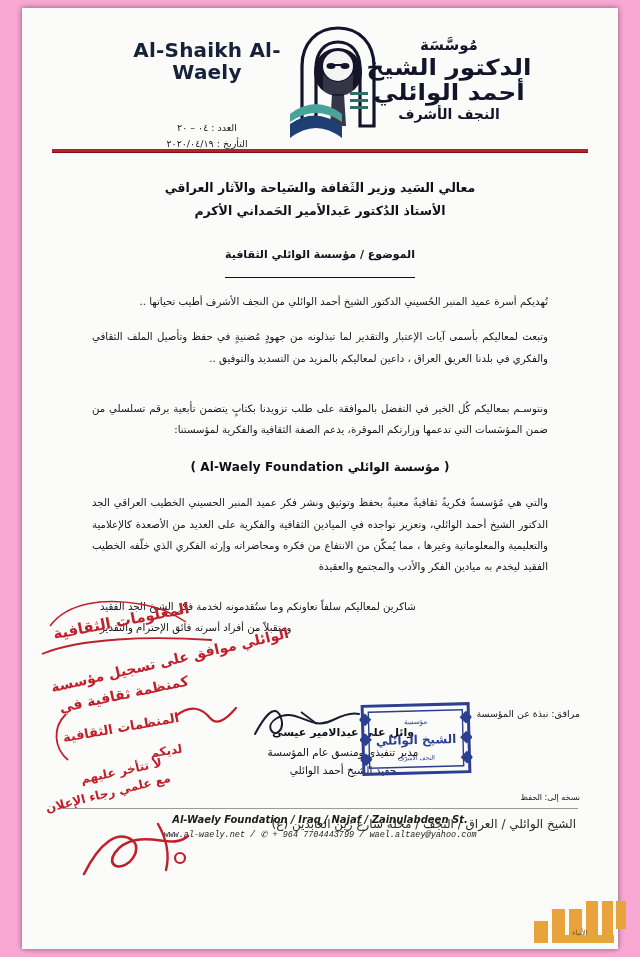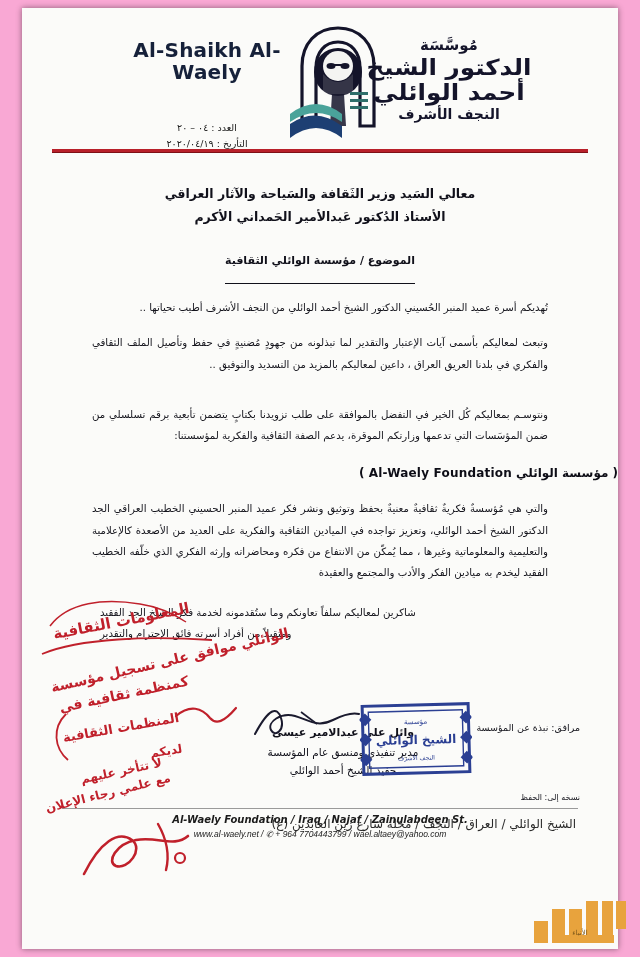--- a/index.html
+++ b/index.html
@@ -38,64 +38,64 @@
   .redrule{position:absolute;left:30px;top:141px;width:536px;height:3px;
     background:#b8202a;}
   .redrule:after{content:"";position:absolute;left:0;top:3px;width:100%;height:1px;
     background:#7e1016;}
   
   .emblem{position:absolute;left:268px;top:14px;width:96px;height:122px;}
   
   .doc{position:absolute;left:0;top:150px;width:100%;direction:rtl;}
   .addr{
     text-align:center;font-size:12.5px;font-weight:bold;color:#10101a;
-    line-height:1.85;margin-top:24px;
+    line-height:1.85;margin-top:18px;
   }
   .subject{
     text-align:center;font-size:11px;font-weight:bold;color:#10101a;
     margin-top:26px;
   }
   .subject span{border-bottom:1px solid #10101a;padding-bottom:16px;}
   .para{
     margin:0 70px 0 70px;font-size:10.2px;color:#14141c;line-height:2.08;
     text-align:justify;text-justify:inter-word;
   }
   .p1{margin-top:30px;}
   .p2{margin-top:14px;}
   .p3{margin-top:29px;}
   .center-name{
-    text-align:right;font-size:12px;font-weight:bold;color:#0d0d16;
+    text-align:center;font-size:12px;font-weight:bold;color:#0d0d16;
     margin-top:20px;letter-spacing:.2px;
   }
   .p4{margin-top:18px;}
   .closing{
     text-align:left;font-size:10.2px;color:#14141c;line-height:2.0;
     margin:20px 78px 0 78px;
   }
   
   .sig{position:absolute;right:180px;top:716px;width:190px;text-align:center;
     direction:rtl;font-size:10.5px;color:#10101a;line-height:1.72;}
   .sig .nm{font-weight:bold;font-size:11px;}
   .attach{position:absolute;right:38px;top:700px;direction:rtl;
-    font-size:9.5px;color:#15151d;margin-top:14px;}
+    font-size:9.5px;color:#15151d;}
   .copyto{position:absolute;right:38px;top:785px;direction:rtl;
     font-size:8px;color:#15151d;}
   
   .stamp{position:absolute;left:338px;top:694px;width:112px;height:74px;
     transform:rotate(-1.5deg);}
   
   .ftr{position:absolute;left:0;top:806px;width:100%;text-align:center;}
   .ftr-rule{position:absolute;left:40px;top:-6px;width:516px;height:1px;
     background:#9a9a9a;}
   .ftr-ar{position:absolute;right:42px;top:3px;direction:rtl;font-size:12px;
     color:#2a2a2a;}
   .ftr-en1{font-style:italic;font-weight:bold;font-size:10px;color:#1b1b1b;
     font-family:"DejaVu Sans", sans-serif;}
   .ftr-en2{font-style:italic;font-size:8.5px;color:#1b1b1b;margin-top:4px;
-    font-family:Liberation Sans, sans-serif;}
+    font-family:Liberation Mono, monospace;}
   
   .ink{position:absolute;color:#c0202b;font-family:"DejaVu Sans", sans-serif;
     direction:rtl;white-space:nowrap;pointer-events:none;}
   .ink-b{font-weight:bold;}
   
   .wm{position:absolute;right:8px;bottom:8px;width:104px;height:54px;}
 </style>
 </head>
 <body>
 

